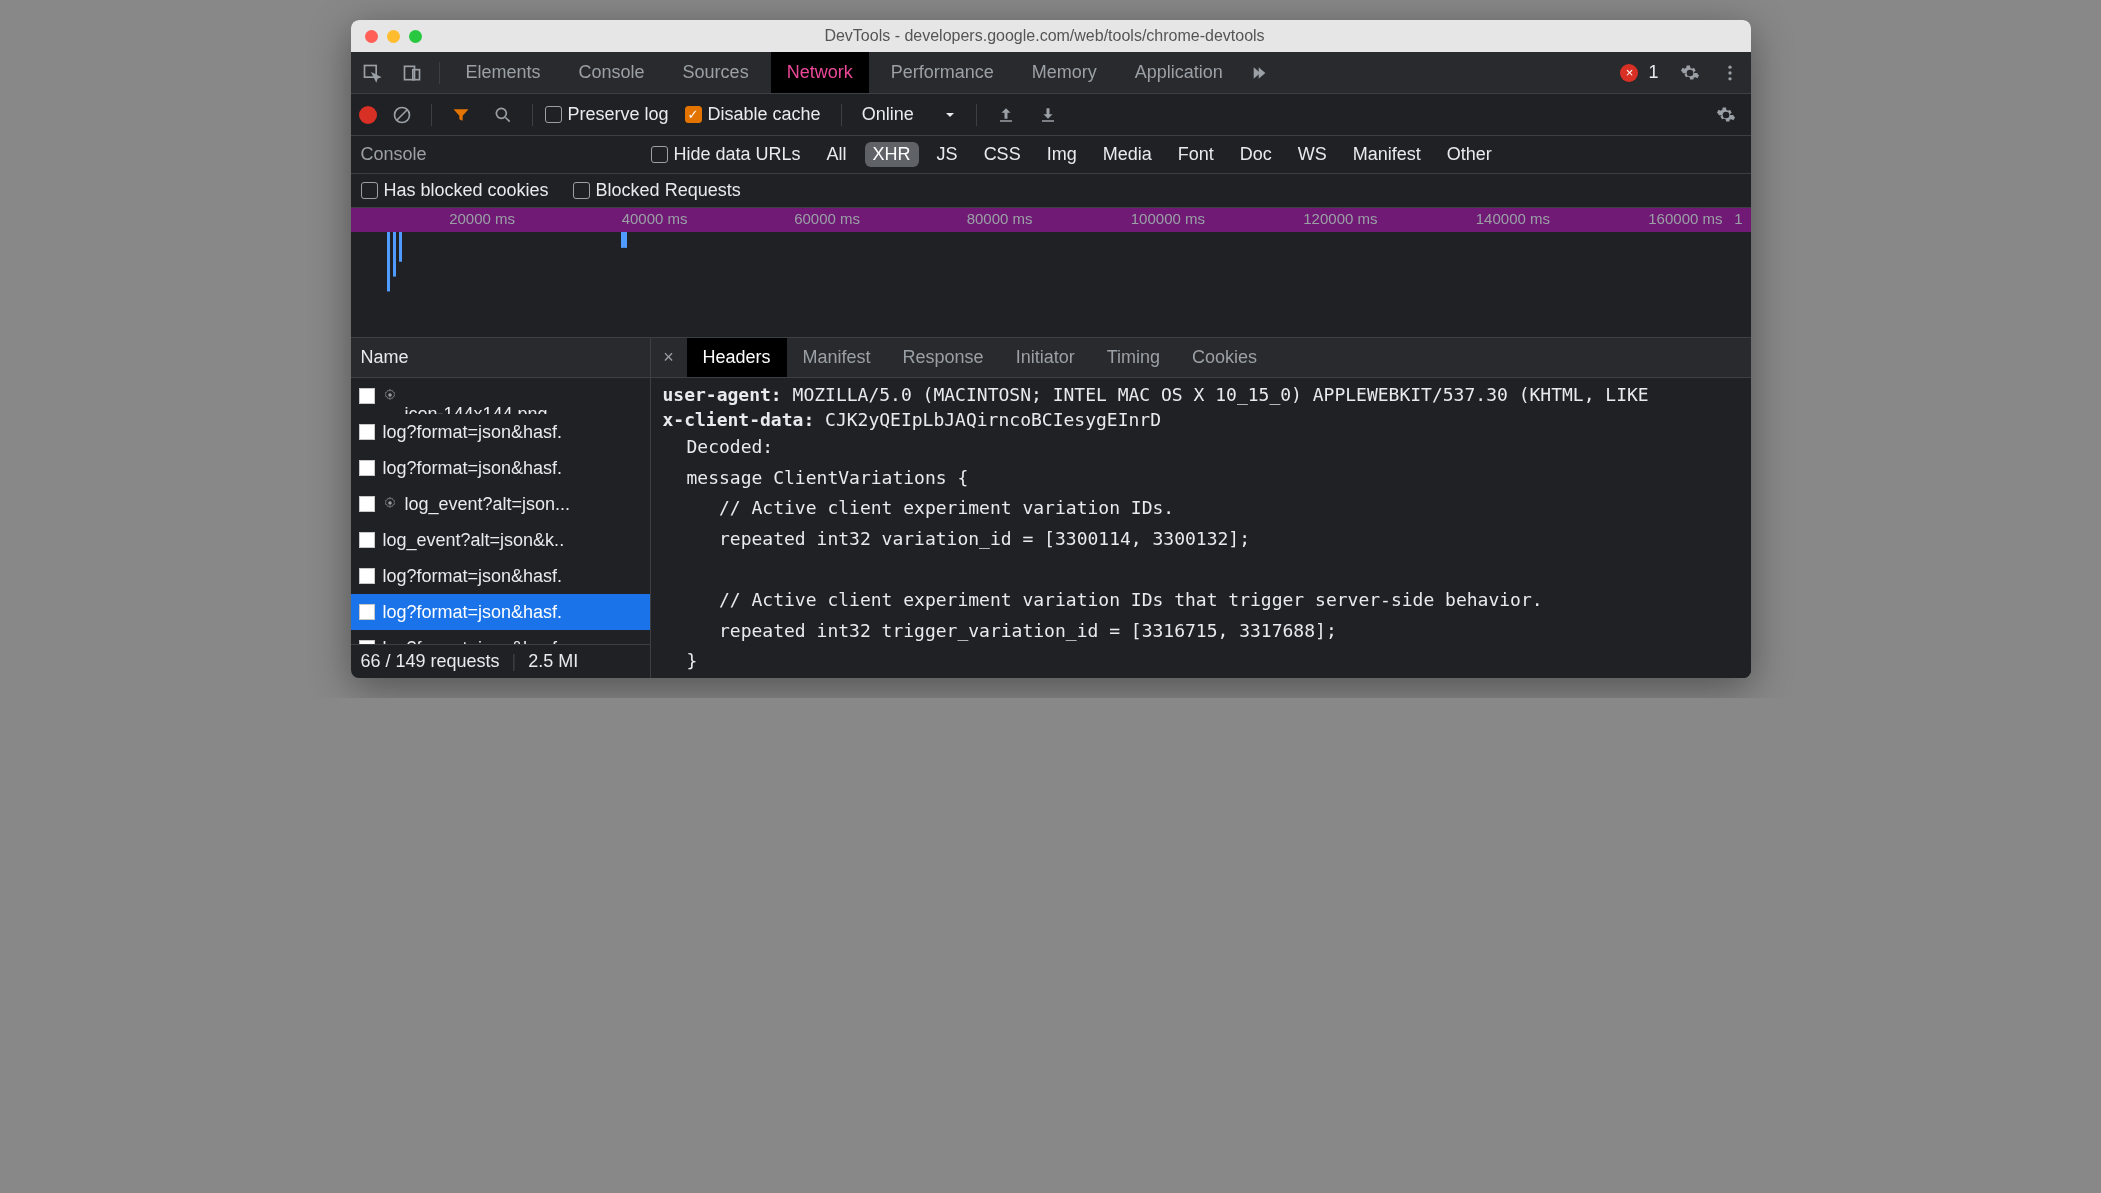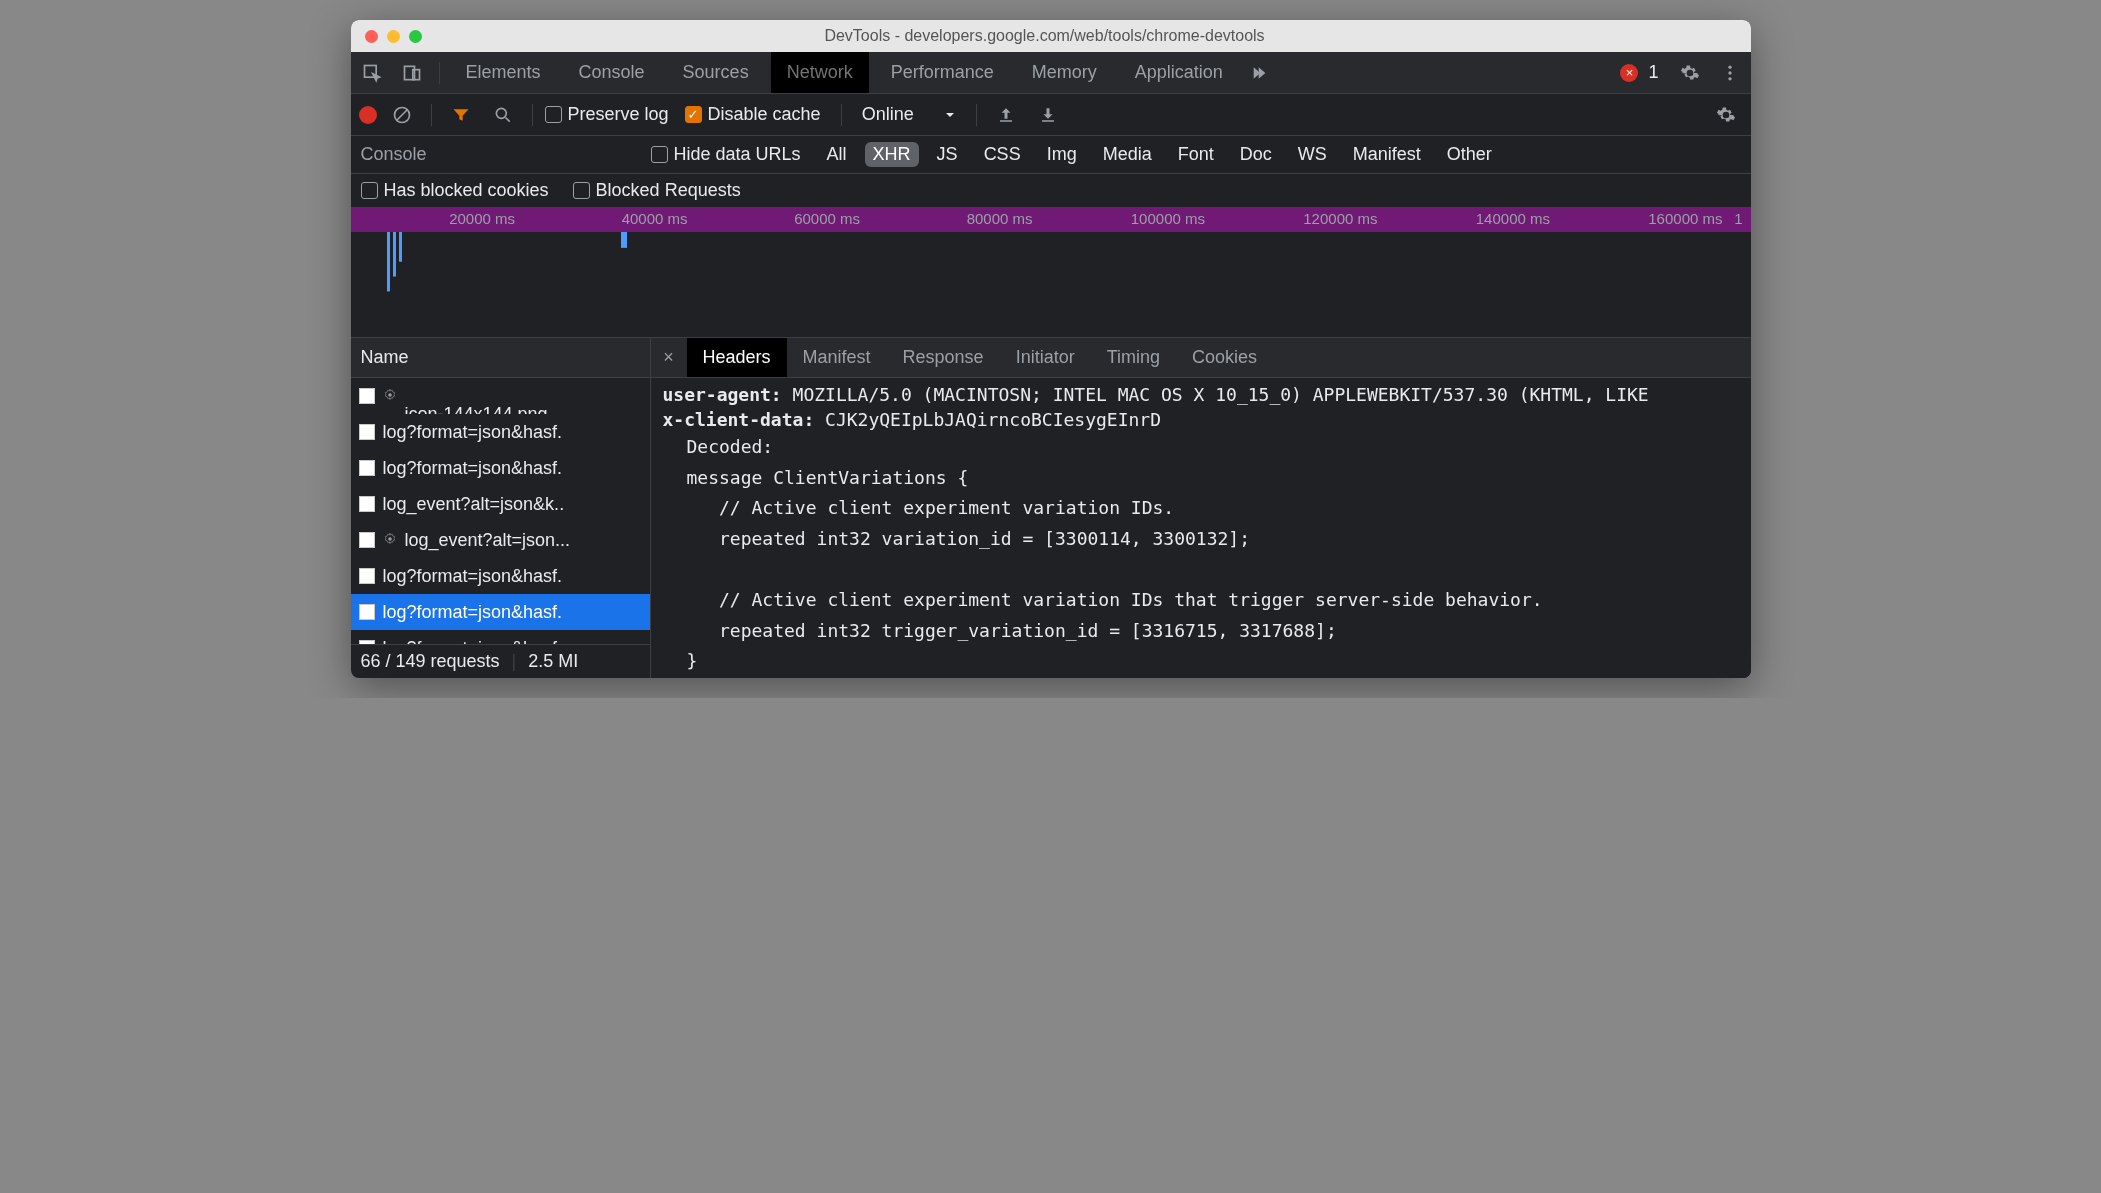--- a/index.html
+++ b/index.html
@@ -53,21 +53,21 @@
   .iconbtn {
     width: 34px; height: 34px;
     display: inline-flex; align-items:center; justify-content:center;
     color: #9aa0a6;
   }
   .tab {
     padding: 0 16px; height: 100%;
     display: inline-flex; align-items:center;
     color: #9aa0a6;
   }
-  .tab.active { background: #000; color: #737373; }
+  .tab.active { background: #000; color: #ec4899; }
   .errbadge {
     width:18px; height:18px; border-radius:50%;
     background:#d93025; color:#fff;
     display:inline-flex; align-items:center; justify-content:center;
     font-size:13px; margin-right:4px;
   }
   .errcount { color:#e8eaed; margin-right:8px; }
   .toolbar {
     display:flex; align-items:center;
     height: 42px;
@@ -365,29 +365,29 @@
           <div class="reqitem">
             <span class="reqglyph"></span>
             <span style="overflow: hidden;">log?format=json&amp;hasf.</span>
           </div>
           <div class="reqitem">
             <span class="reqglyph"></span>
             <span style="overflow: hidden;">log?format=json&amp;hasf.</span>
           </div>
           <div class="reqitem">
             <span class="reqglyph"></span>
-            <span style="overflow: hidden;">log_event?alt=json&amp;k..</span>
-          </div>
-          <div class="reqitem">
-            <span class="reqglyph"></span>
             <span class="gearicon"><svg width="14" height="14" viewBox="0 0 24 24" fill="currentColor">
                 <circle cx="12" cy="12" r="3"></circle>
                 <path d="M12 2l1 3 3-1 1 3 3 1-1 3 1 3-3 1-1 3-3-1-1 3-1-3-3 1-1-3-3-1 1-3-1-3 3-1 1-3 3 1z" fill="none" stroke="currentColor" stroke-width="1"></path>
               </svg></span>
             <span style="overflow: hidden;">log_event?alt=json...</span>
+          </div>
+          <div class="reqitem">
+            <span class="reqglyph"></span>
+            <span style="overflow: hidden;">log_event?alt=json&amp;k..</span>
           </div>
           <div class="reqitem">
             <span class="reqglyph"></span>
             <span style="overflow: hidden;">log?format=json&amp;hasf.</span>
           </div>
           <div class="reqitem selected">
             <span class="reqglyph"></span>
             <span style="overflow: hidden;">log?format=json&amp;hasf.</span>
           </div>
           <div class="reqitem">

